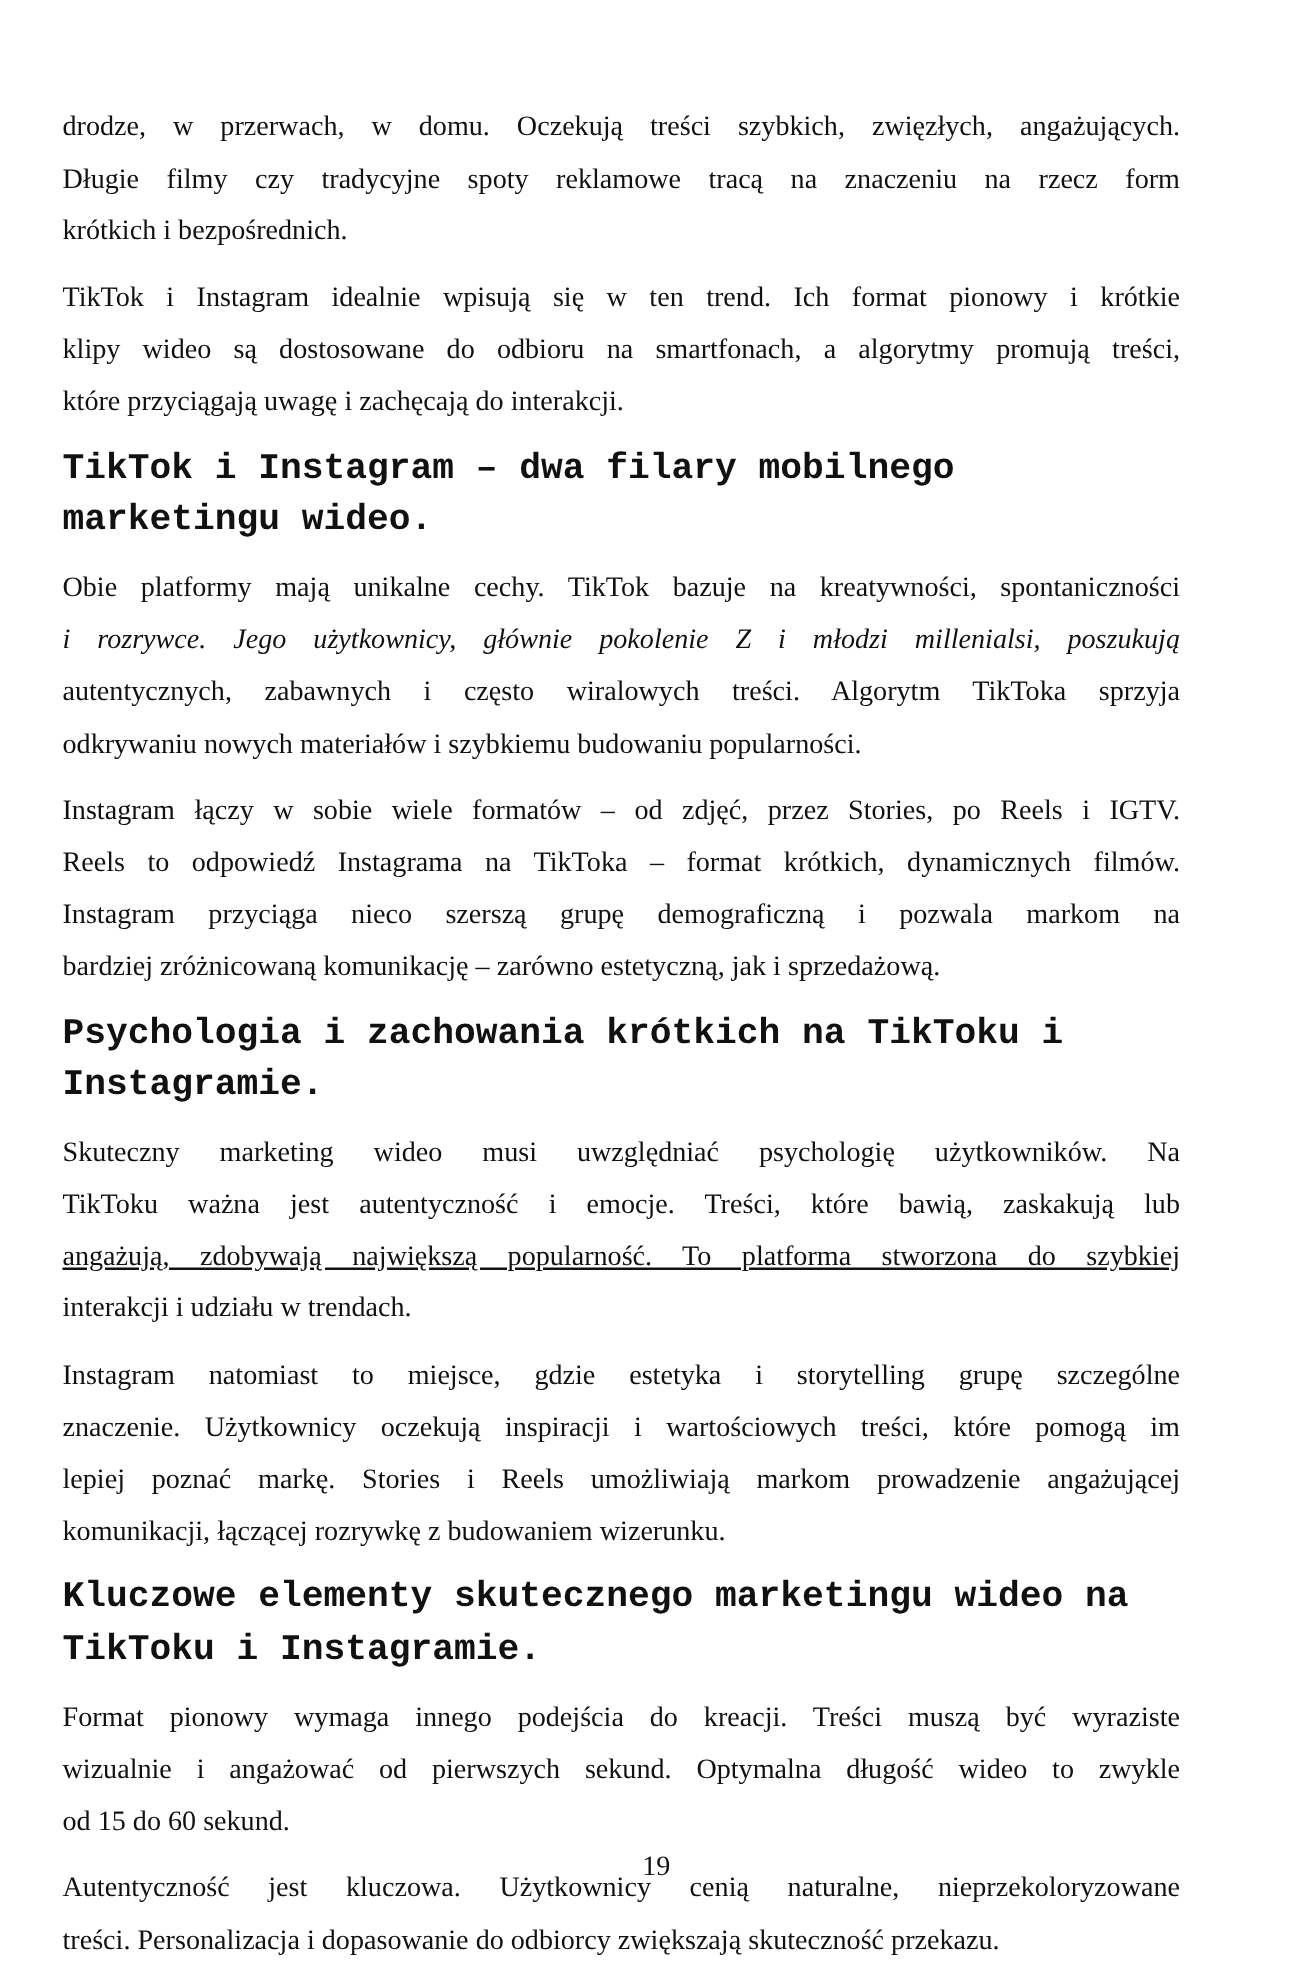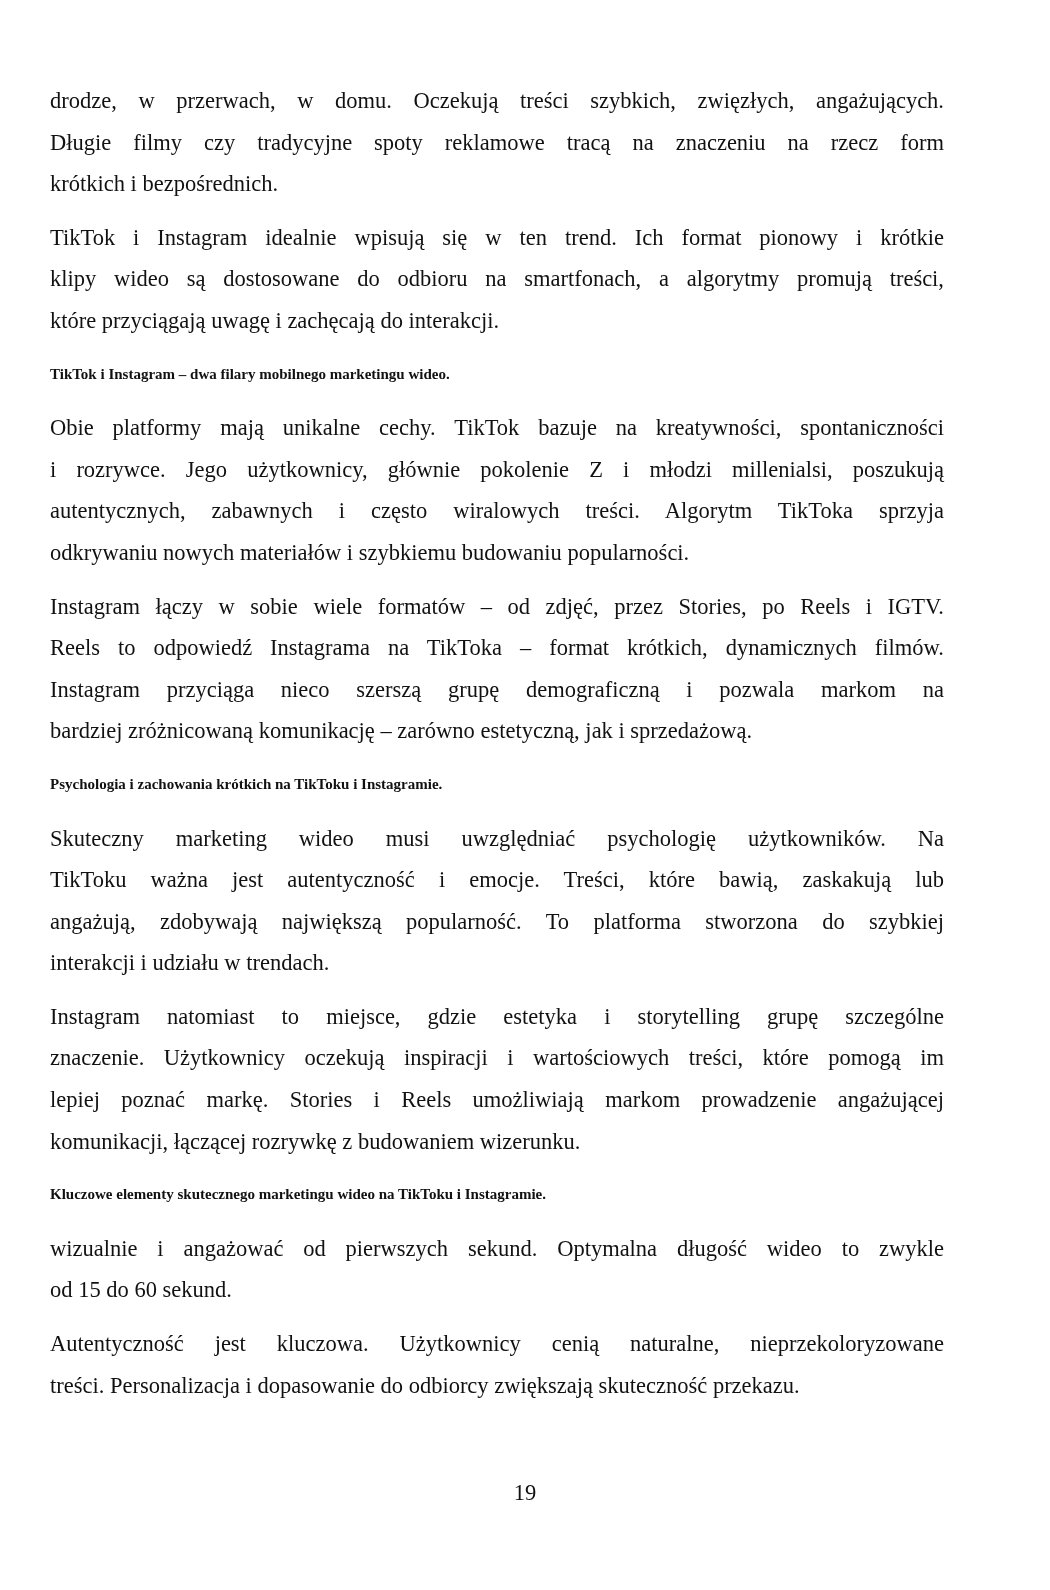--- a/index.html
+++ b/index.html
@@ -31,24 +31,25 @@
     .line {
       display: block;
       text-align: justify;
       text-align-last: justify;
       white-space: nowrap;
     }
     .line.last {
       text-align-last: left;
     }
     .heading {
-      font-size: 15px;
+      font-size: 29px;
       line-height: 41.6px;
       font-weight: bold;
       margin: 0 0 12px 0;
+      font-family: Liberation Mono, monospace;
     }
     .page-number {
       position: absolute;
       left: 0;
       width: 1050px;
       top: 1478px;
       text-align: center;
       font-size: 22.5px;
       line-height: 30px;
       color: #111111;
@@ -68,51 +69,52 @@
   <p class="para">
     <span class="line" style="white-space: normal; height: 41.6px; overflow: visible;">TikTok i Instagram idealnie wpisują się w ten trend. Ich format pionowy i krótkie</span>
     <span class="line" style="white-space: normal; height: 41.6px; overflow: visible;">klipy wideo są dostosowane do odbioru na smartfonach, a algorytmy promują treści,</span>
     <span class="line last">które przyciągają uwagę i zachęcają do interakcji.</span>
   </p>
 
   <h2 class="heading">TikTok i Instagram – dwa filary mobilnego marketingu wideo.</h2>
 
   <p class="para">
     <span class="line" style="white-space: normal; height: 41.6px; overflow: visible;">Obie platformy mają unikalne cechy. TikTok bazuje na kreatywności, spontaniczności</span>
-    <span class="line" style="white-space: normal; height: 41.6px; overflow: visible;">i rozrywce. Jego użytkownicy, głównie pokolenie Z i młodzi millenialsi, poszukują</span>
+    <span class="line" style="white-space: normal; height: 41.6px; overflow: visible; font-style: italic;">i rozrywce. Jego użytkownicy, głównie pokolenie Z i młodzi millenialsi, poszukują</span>
     <span class="line" style="white-space: normal; height: 41.6px; overflow: visible;">autentycznych, zabawnych i często wiralowych treści. Algorytm TikToka sprzyja</span>
     <span class="line last">odkrywaniu nowych materiałów i szybkiemu budowaniu popularności.</span>
   </p>
 
   <p class="para">
     <span class="line" style="white-space: normal; height: 41.6px; overflow: visible;">Instagram łączy w sobie wiele formatów – od zdjęć, przez Stories, po Reels i IGTV.</span>
     <span class="line" style="white-space: normal; height: 41.6px; overflow: visible;">Reels to odpowiedź Instagrama na TikToka – format krótkich, dynamicznych filmów.</span>
     <span class="line" style="white-space: normal; height: 41.6px; overflow: visible;">Instagram przyciąga nieco szerszą grupę demograficzną i pozwala markom na</span>
     <span class="line last">bardziej zróżnicowaną komunikację – zarówno estetyczną, jak i sprzedażową.</span>
   </p>
 
   <h2 class="heading">Psychologia i zachowania krótkich na TikToku i Instagramie.</h2>
 
   <p class="para">
     <span class="line" style="white-space: normal; height: 41.6px; overflow: visible;">Skuteczny marketing wideo musi uwzględniać psychologię użytkowników. Na</span>
     <span class="line" style="white-space: normal; height: 41.6px; overflow: visible;">TikToku ważna jest autentyczność i emocje. Treści, które bawią, zaskakują lub</span>
-    <span class="line" style="white-space: normal; height: 41.6px; overflow: visible;">angażują, zdobywają największą popularność. To platforma stworzona do szybkiej</span>
+    <span class="line" style="white-space: normal; height: 41.6px; overflow: visible; text-decoration: underline;">angażują, zdobywają największą popularność. To platforma stworzona do szybkiej</span>
     <span class="line last">interakcji i udziału w trendach.</span>
   </p>
 
   <p class="para">
     <span class="line" style="white-space: normal; height: 41.6px; overflow: visible;">Instagram natomiast to miejsce, gdzie estetyka i storytelling grupę szczególne</span>
     <span class="line" style="white-space: normal; height: 41.6px; overflow: visible;">znaczenie. Użytkownicy oczekują inspiracji i wartościowych treści, które pomogą im</span>
     <span class="line" style="white-space: normal; height: 41.6px; overflow: visible;">lepiej poznać markę. Stories i Reels umożliwiają markom prowadzenie angażującej</span>
     <span class="line last">komunikacji, łączącej rozrywkę z budowaniem wizerunku.</span>
   </p>
 
   <h2 class="heading">Kluczowe elementy skutecznego marketingu wideo na TikToku i Instagramie.</h2>
 
   <p class="para">
+    <span class="line" style="white-space: normal; height: 41.6px; overflow: visible;">Format pionowy wymaga innego podejścia do kreacji. Treści muszą być wyraziste</span>
     <span class="line" style="white-space: normal; height: 41.6px; overflow: visible;">wizualnie i angażować od pierwszych sekund. Optymalna długość wideo to zwykle</span>
     <span class="line last">od 15 do 60 sekund.</span>
   </p>
 
   <p class="para">
     <span class="line" style="white-space: normal; height: 41.6px; overflow: visible;">Autentyczność jest kluczowa. Użytkownicy cenią naturalne, nieprzekoloryzowane</span>
     <span class="line last">treści. Personalizacja i dopasowanie do odbiorcy zwiększają skuteczność przekazu.</span>
   </p>
 
 </div>

